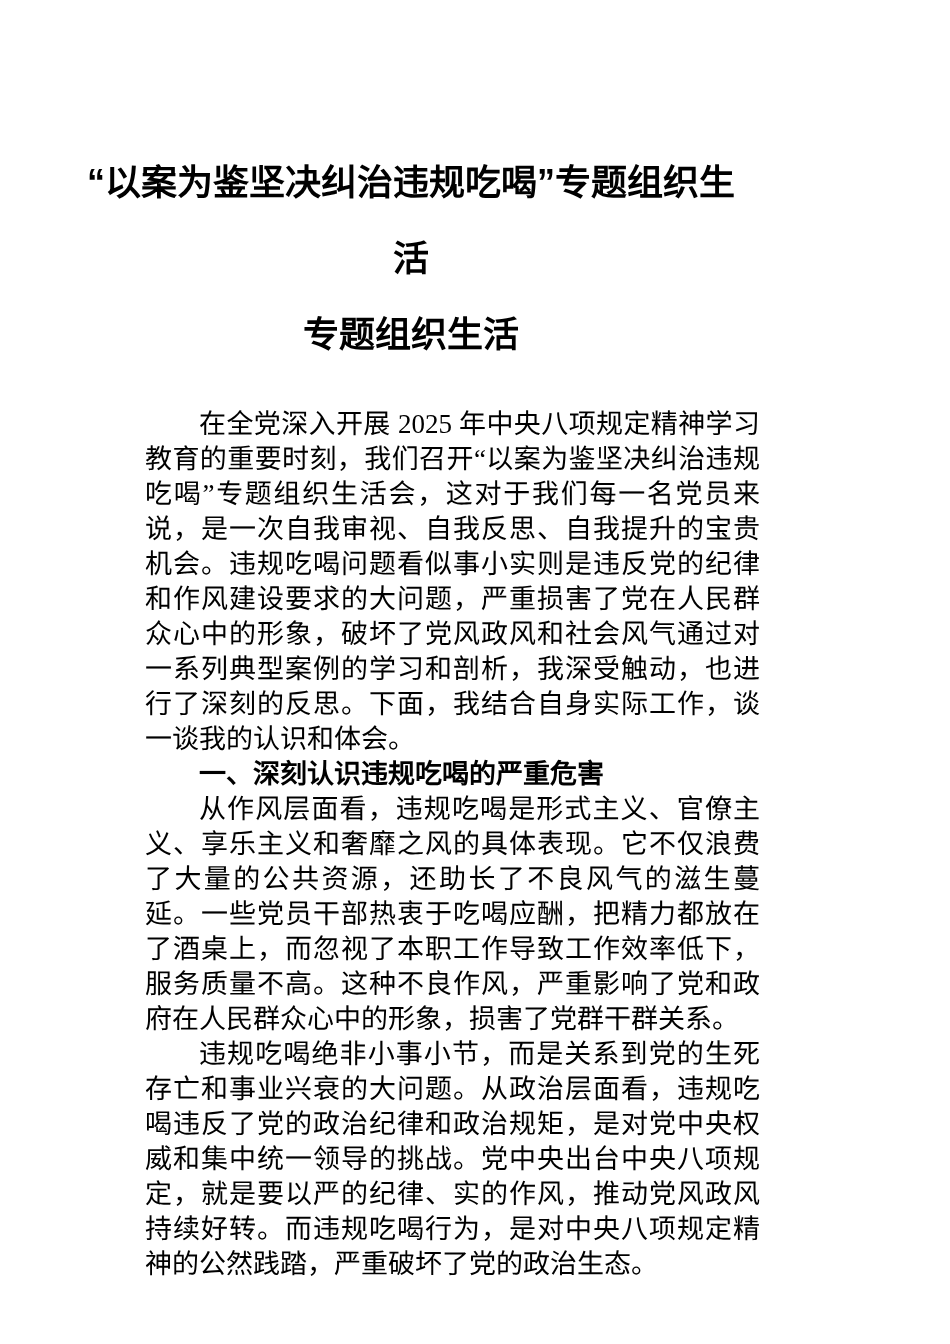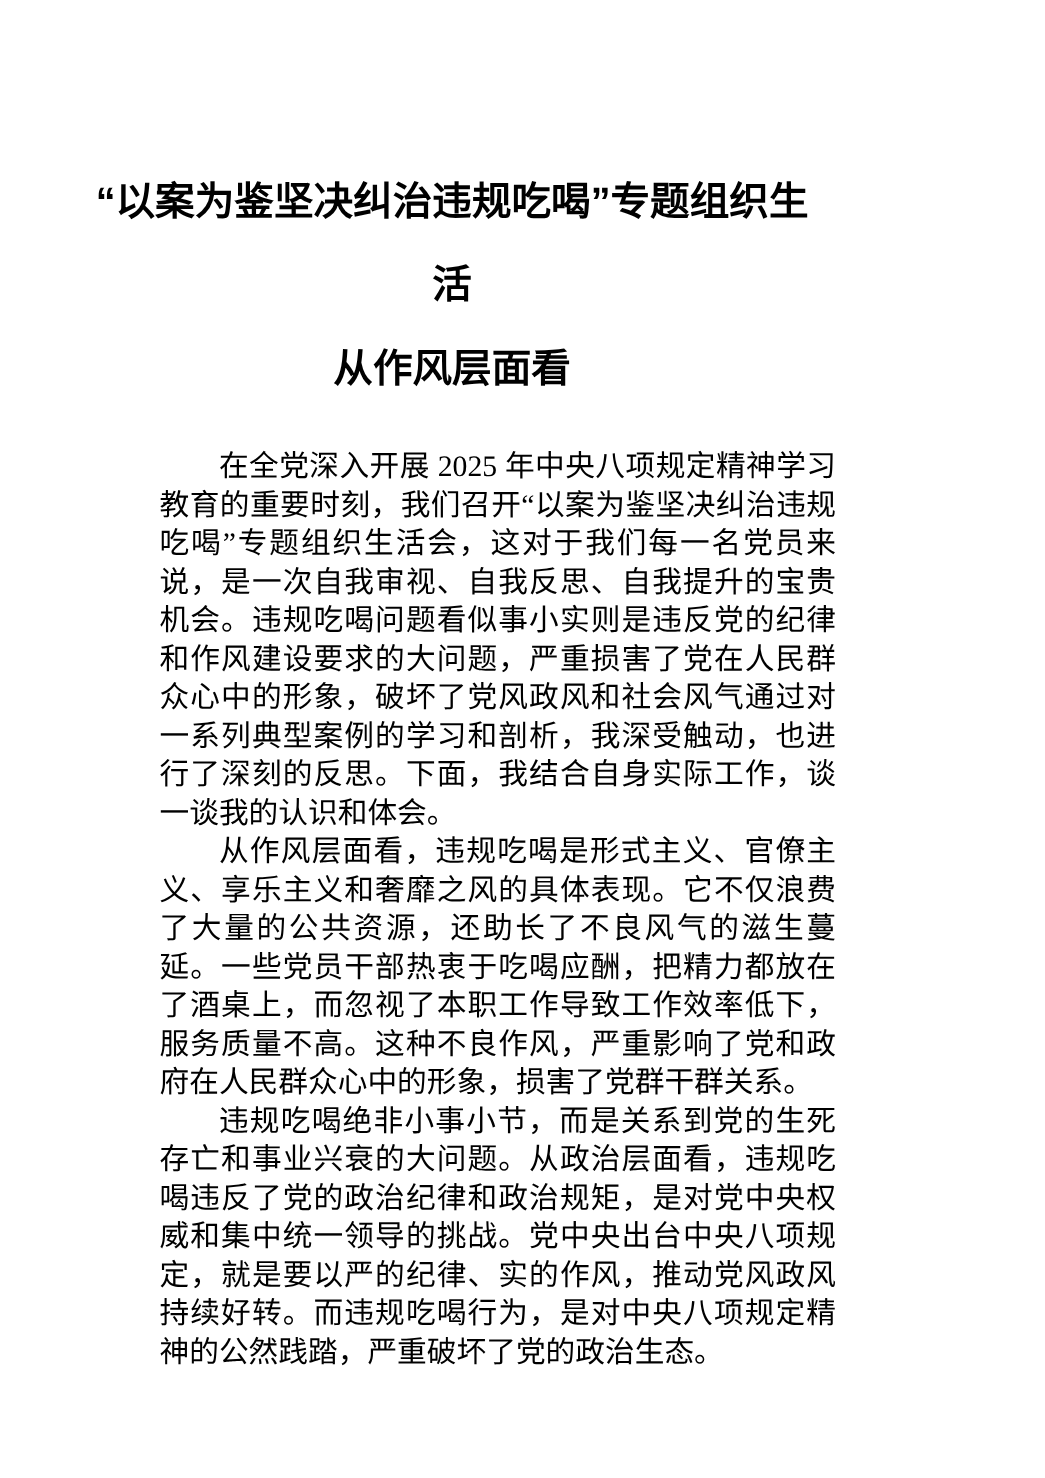--- a/index.html
+++ b/index.html
@@ -45,22 +45,23 @@
   .para.heading {
     font-family: "Liberation Sans", sans-serif;
     font-weight: bold;
   }
 </style>
 </head>
 <body>
 
 <div class="page">
   <h1 class="doc-title"><span>“以案为鉴坚决纠治违规吃喝”专题组织生活</span><br>
-    <span>从作风层面看</span>
+    <span>专题组织生活</span>
   </h1>
 
   <div class="doc-body">
 
   <p class="para">在全党深入开展 2025 年中央八项规定精神学习教育的重要时刻，我们召开“以案为鉴坚决纠治违规吃喝”专题组织生活会，这对于我们每一名党员来说，是一次自我审视、自我反思、自我提升的宝贵机会。违规吃喝问题看似事小实则是违反党的纪律和作风建设要求的大问题，严重损害了党在人民群众心中的形象，破坏了党风政风和社会风气通过对一系列典型案例的学习和剖析，我深受触动，也进行了深刻的反思。下面，我结合自身实际工作，谈一谈我的认识和体会。</p>
+      <p class="para heading">一、深刻认识违规吃喝的严重危害</p>
       <p class="para">从作风层面看，违规吃喝是形式主义、官僚主义、享乐主义和奢靡之风的具体表现。它不仅浪费了大量的公共资源，还助长了不良风气的滋生蔓延。一些党员干部热衷于吃喝应酬，把精力都放在了酒桌上，而忽视了本职工作导致工作效率低下，服务质量不高。这种不良作风，严重影响了党和政府在人民群众心中的形象，损害了党群干群关系。</p>
       <p class="para">违规吃喝绝非小事小节，而是关系到党的生死存亡和事业兴衰的大问题。从政治层面看，违规吃喝违反了党的政治纪律和政治规矩，是对党中央权威和集中统一领导的挑战。党中央出台中央八项规定，就是要以严的纪律、实的作风，推动党风政风持续好转。而违规吃喝行为，是对中央八项规定精神的公然践踏，严重破坏了党的政治生态。</p>
     </div>
 </div>
 
 </body></html>

